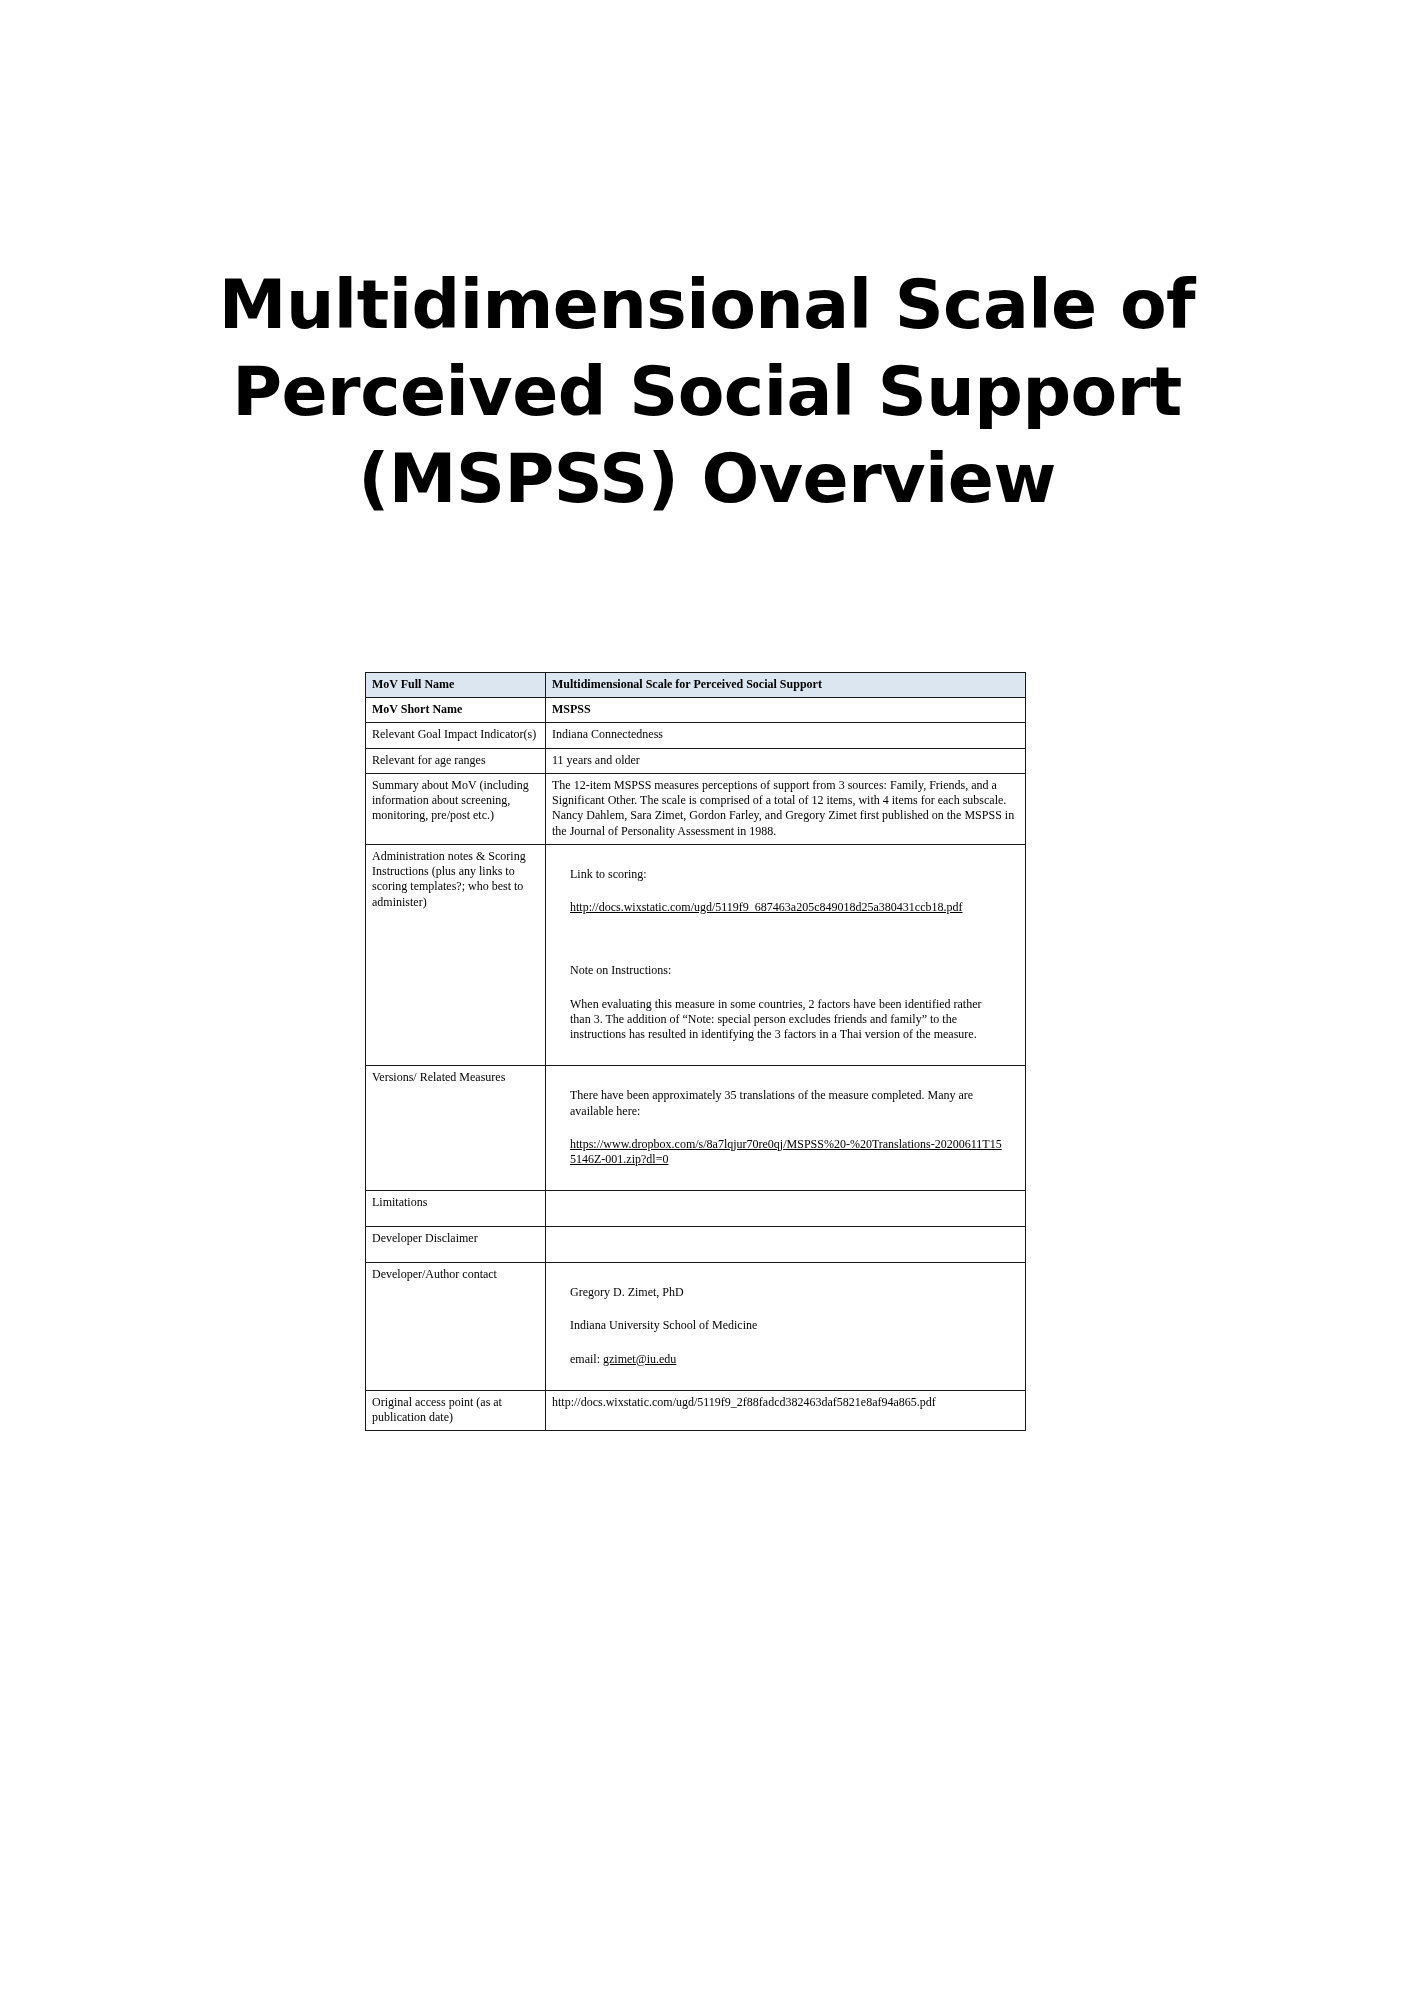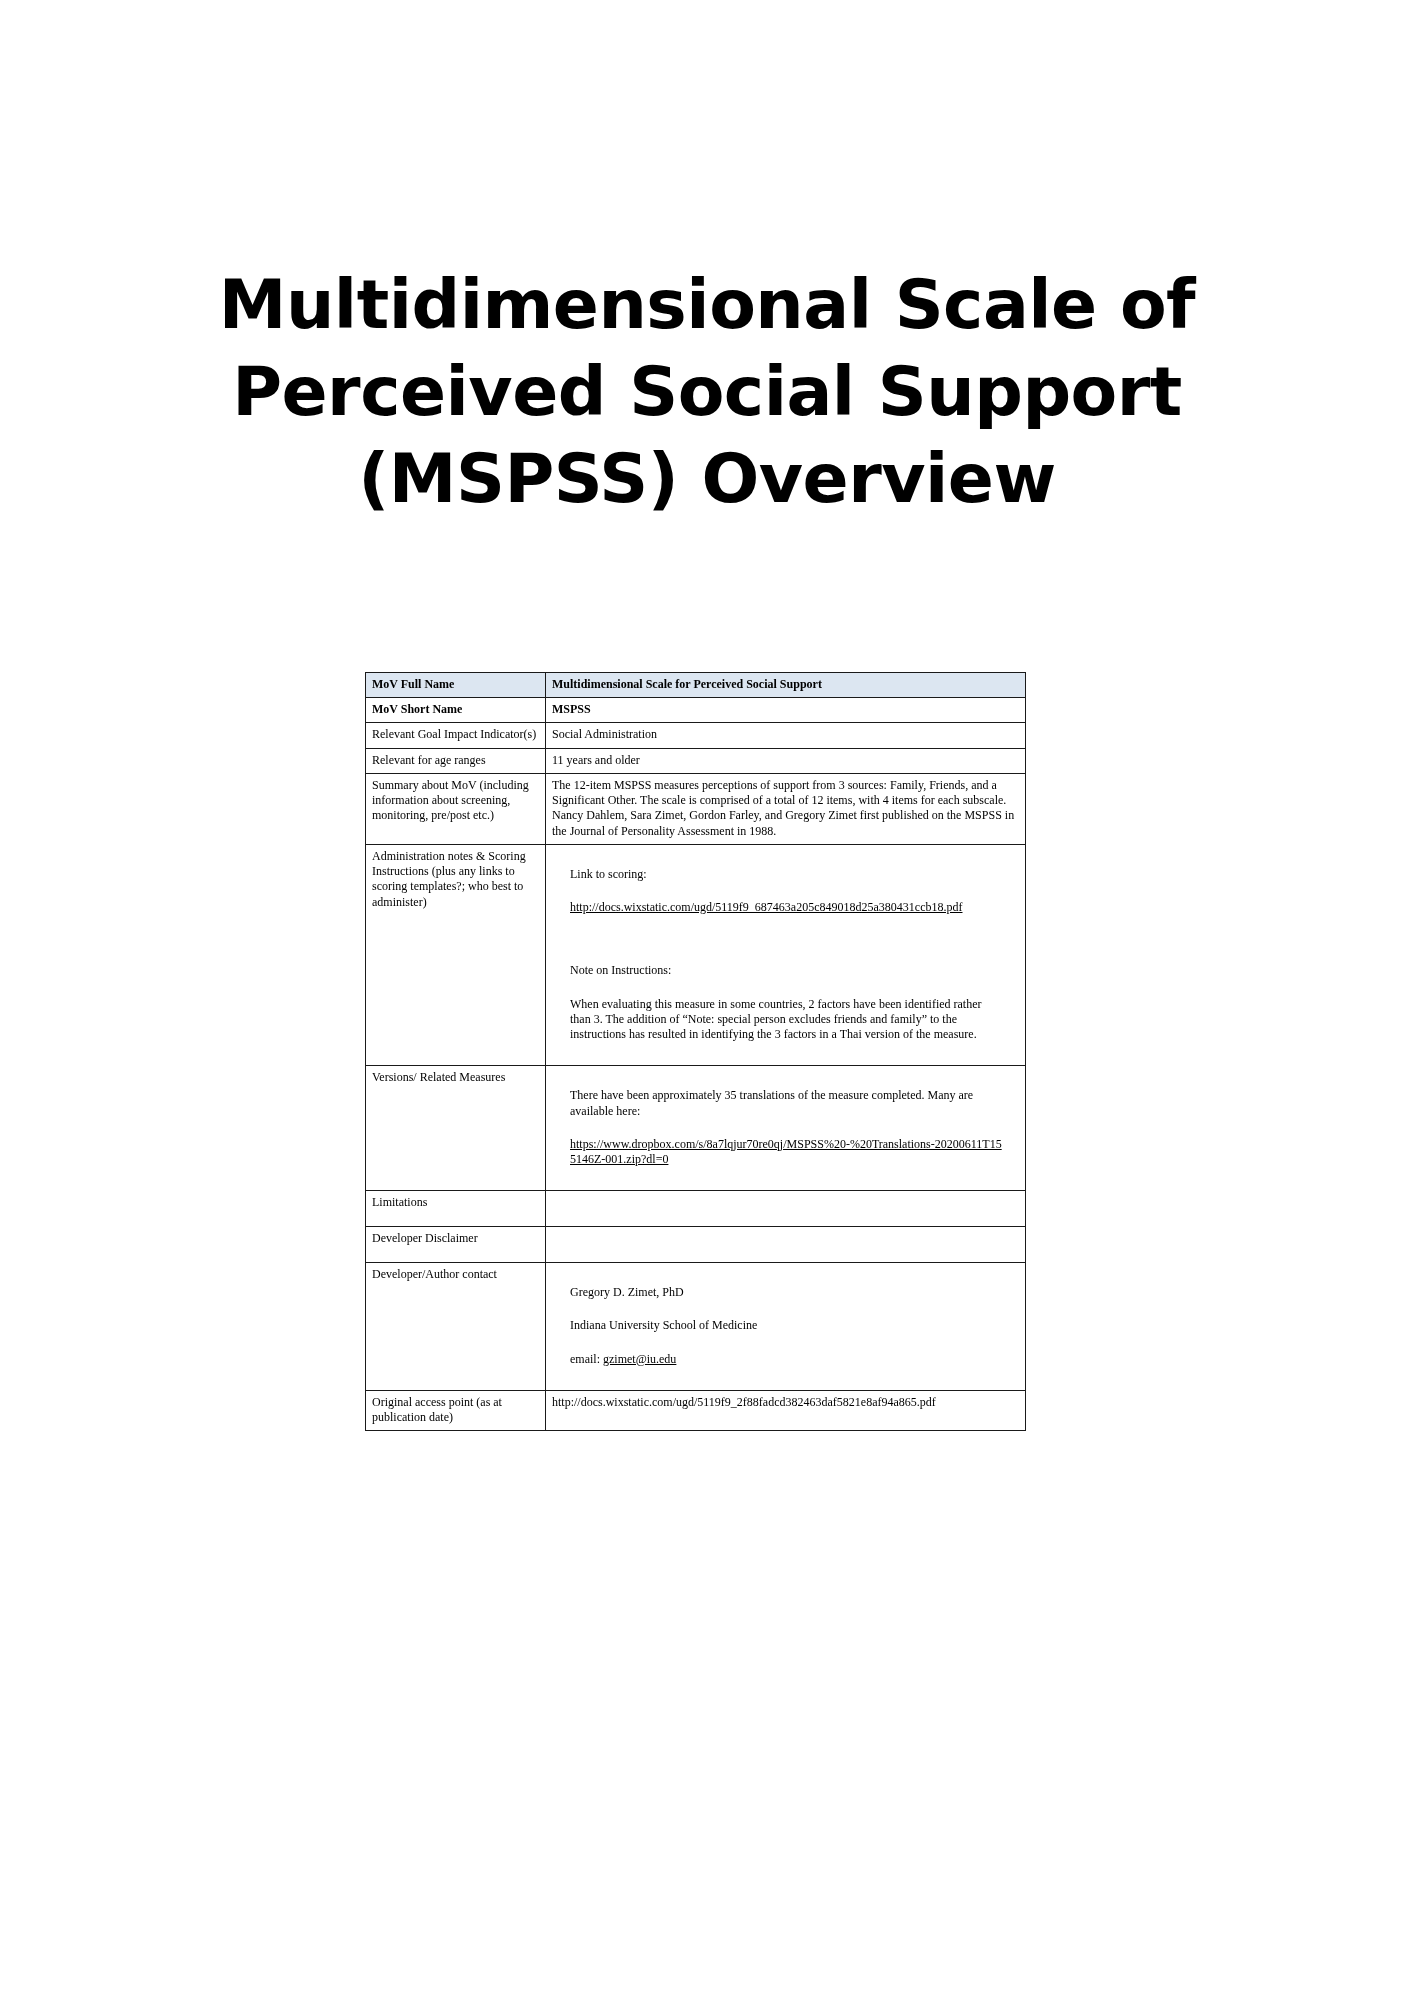--- a/index.html
+++ b/index.html
@@ -104,21 +104,21 @@
           <td>Multidimensional Scale for Perceived Social Support</td>
         </tr>
 
         <tr>
           <td class="bold-cell">MoV Short Name</td>
           <td class="bold-cell">MSPSS</td>
         </tr>
 
         <tr>
           <td>Relevant Goal Impact Indicator(s)</td>
-          <td>Social Administration</td>
+          <td>Indiana Connectedness</td>
         </tr>
 
         <tr>
           <td>Relevant for age ranges</td>
           <td>11 years and older</td>
         </tr>
 
         <tr>
           <td>Summary about MoV (including information about screening, monitoring, pre/post etc.)</td>
           <td>The 12-item MSPSS measures perceptions of support from 3 sources: Family, Friends, and a Significant Other. The scale is comprised of a total of 12 items, with 4 items for each subscale. Nancy Dahlem, Sara Zimet, Gordon Farley, and Gregory Zimet first published on the MSPSS in the Journal of Personality Assessment in 1988.</td>

